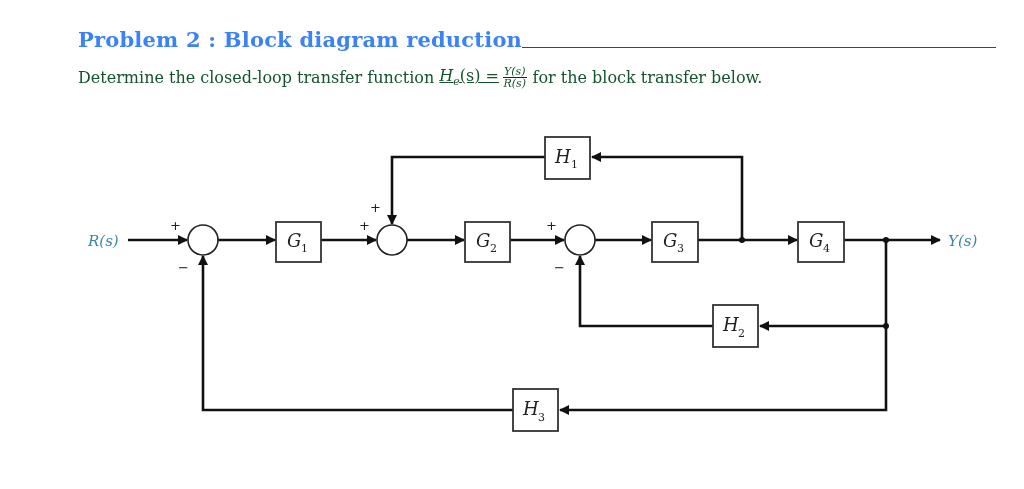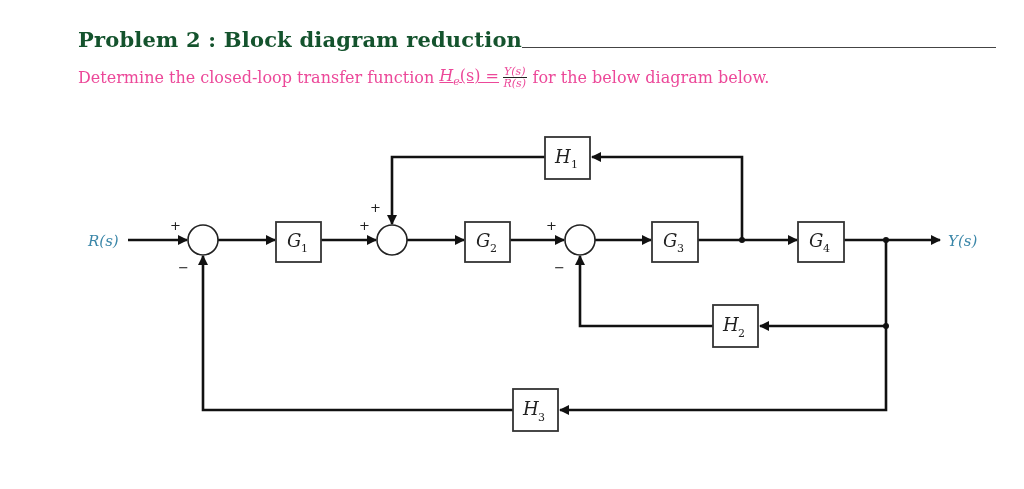--- a/index.html
+++ b/index.html
@@ -1,28 +1,28 @@
 <!DOCTYPE html>
 <html><head>
   <meta charset="utf-8">
   <style>
     html, body { margin: 0; padding: 0; background: #ffffff; }
     body { width: 1024px; height: 489px; position: relative; overflow: hidden; }
     .title {
       position: absolute; left: 78px; top: 27px;
-      font-family: "DejaVu Serif", serif; font-weight: bold; font-size: 21px; color: #14532d;
+      font-family: "DejaVu Serif", serif; font-weight: bold; font-size: 21px; color: #3b82f6;
       white-space: nowrap; letter-spacing: 0.2px;
     }
     .title-rule {
       position: absolute; left: 522px; top: 47px; width: 474px; height: 0;
       border-top: 1.2px solid #444;
     }
     .desc {
       position: absolute; left: 78px; top: 66px;
-      font-family: "DejaVu Serif", serif; font-size: 16px; color: #ec4899; white-space: nowrap;
+      font-family: "DejaVu Serif", serif; font-size: 16px; color: #14532d; white-space: nowrap;
       display: flex; align-items: center; justify-content: space-between;
     }
     .desc .math { font-style: italic; text-decoration: underline; }
     .frac {
       display: inline-flex; flex-direction: column; align-items: center;
       font-style: italic; font-size: 11px; line-height: 11px; margin: 0 6px 0 4px;
     }
     .frac .num { border-bottom: 1px solid #222; padding: 0 1px; }
     svg { position: absolute; left: 0; top: 0; }
     .lbl { font-family: "DejaVu Serif", serif; font-style: italic; font-size: 18px; fill: #222; }
@@ -36,21 +36,21 @@
 <div class="title">Problem 2 : Block diagram reduction</div>
 <div class="title-rule"></div>
 
 <div class="desc">
   <span style="white-space:pre">Determine the closed-loop transfer function </span>
   <span class="math"><span>H</span><sub style="font-size:11px">e</sub><span style="font-style:normal">(s) =</span></span>
   <span class="frac">
     <span class="num">Y(s)</span>
     <span class="den">R(s)</span>
   </span>
-  <span>for the below diagram below.</span>
+  <span>for the block transfer below.</span>
 </div>
 
 <svg width="1024" height="489" viewBox="0 0 1024 489">
   <defs>
     <marker id="arr" markerWidth="10" markerHeight="10" refX="9" refY="5" orient="auto" markerUnits="userSpaceOnUse">
       <path d="M0,0 L10,5 L0,10 z" fill="#111"></path>
     </marker>
   </defs>
   <g stroke="#111" stroke-width="2.6" fill="none">
 

